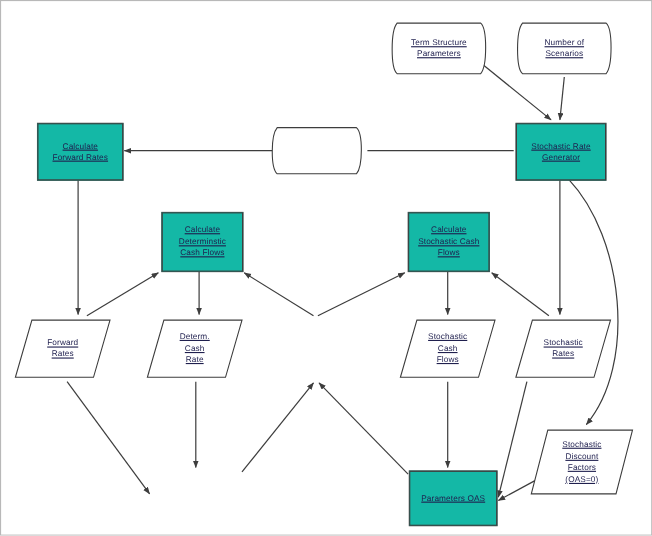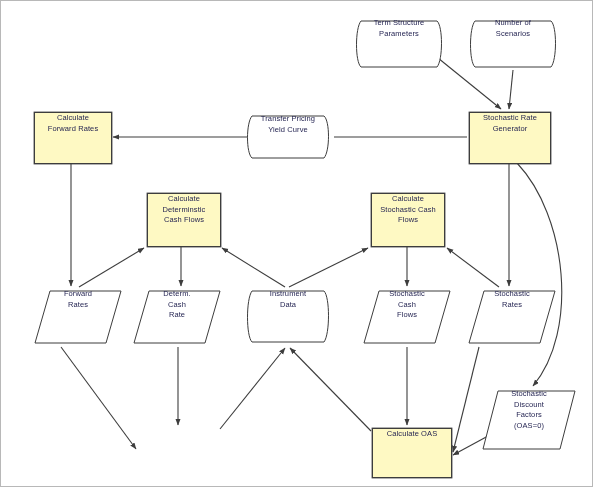--- a/index.html
+++ b/index.html
@@ -8,32 +8,33 @@
     position:relative;
     width:593px;height:487px;
     background:#ffffff;
     box-sizing:border-box;
     border:1px solid #b8b8b8;
     overflow:hidden;
   }
   #wires{position:absolute;left:0;top:0;width:593px;height:487px;}
   .node{
     position:absolute;
-    display:flex;align-items:flex-start;justify-content:center;
+    display:flex;align-items:center;justify-content:center;
     text-align:center;
     color:#1f1f4e;
     font-size:7.5px;
     line-height:10.5px;
     letter-spacing:.1px;
     z-index:3;
     pointer-events:auto;
+    text-decoration:underline;
   }
   .node .lbl{position:relative;z-index:4;padding:0 3px;white-space:pre-line;}
   
-  .proc{background:#fef9c3;border:1px solid #3d3d3d;box-shadow:0 0 0 0.4px #3d3d3d;}
+  .proc{background:#14b8a6;border:1px solid #3d3d3d;box-shadow:0 0 0 0.4px #3d3d3d;}
   
   .para{background:transparent;}
   .para .shape,.doc .shape{position:absolute;left:0;top:0;width:100%;height:100%;z-index:1;}
   .doc{background:transparent;}
 </style>
 </head>
 <body>
 
 <div id="canvas">
 
@@ -101,65 +102,56 @@
       <path d="M8,3 C2,10 2,44 8,49 L84,49 C90,42 90,8 84,3 Z" fill="#ffffff" stroke="#3d3d3d" stroke-width="1"></path>
     </svg>
     <span class="lbl">Number of
 Scenarios</span>
   </div>
 
   <div class="node doc" style="left:243px;top:113px;width:88px;height:46px;">
     <svg class="shape" viewBox="0 0 88 46" preserveAspectRatio="none">
       <path d="M8,2 C2,9 2,39 8,44 L80,44 C86,37 86,7 80,2 Z" fill="#ffffff" stroke="#3d3d3d" stroke-width="1"></path>
     </svg>
-    <span class="lbl">Transfer Pricing
-Yield Curve</span>
   </div>
 
   <div class="node proc" style="left:33px;top:111px;width:76px;height:50px;">
     <span class="lbl">Calculate
 Forward Rates</span>
   </div>
 
   <div class="node proc" style="left:146px;top:192px;width:72px;height:52px;">
     <span class="lbl">Calculate
 Determinstic
 Cash Flows</span>
   </div>
 
   <div class="node proc" style="left:370px;top:192px;width:72px;height:52px;">
     <span class="lbl">Calculate
 Stochastic Cash
 Flows</span>
   </div>
 
-  <div class="node para" style="left:32px;top:288px;width:90px;height:56px;">
+  <div class="node para" style="left:11px;top:288px;width:90px;height:56px;">
     <svg class="shape" viewBox="0 0 90 56" preserveAspectRatio="none">
       <path d="M17,2 L88,2 L73,54 L2,54 Z" fill="#ffffff" stroke="#3d3d3d" stroke-width="1"></path>
     </svg>
     <span class="lbl">Forward
 Rates</span>
   </div>
 
   <div class="node para" style="left:131px;top:288px;width:90px;height:56px;">
     <svg class="shape" viewBox="0 0 90 56" preserveAspectRatio="none">
       <path d="M17,2 L88,2 L73,54 L2,54 Z" fill="#ffffff" stroke="#3d3d3d" stroke-width="1"></path>
     </svg>
     <span class="lbl">Determ.
 Cash
 Rate</span>
   </div>
 
-  <div class="node doc" style="left:243px;top:288px;width:88px;height:56px;">
-    <svg class="shape" viewBox="0 0 88 56" preserveAspectRatio="none">
-      <path d="M8,2 C2,10 2,47 8,53 L80,53 C86,45 86,8 80,2 Z" fill="#ffffff" stroke="#3d3d3d" stroke-width="1"></path>
-    </svg>
-    <span class="lbl">Instrument
-Data</span>
-  </div>
 
   <div class="node para" style="left:361px;top:288px;width:90px;height:56px;">
     <svg class="shape" viewBox="0 0 90 56" preserveAspectRatio="none">
       <path d="M17,2 L88,2 L73,54 L2,54 Z" fill="#ffffff" stroke="#3d3d3d" stroke-width="1"></path>
     </svg>
     <span class="lbl">Stochastic
 Cash
 Flows</span>
   </div>
 
@@ -176,16 +168,16 @@
       <path d="M17,2 L94,2 L79,60 L2,60 Z" fill="#ffffff" stroke="#3d3d3d" stroke-width="1"></path>
     </svg>
     <span class="lbl">Stochastic
 Discount
 Factors
 (OAS=0)</span>
   </div>
 
 
   <div class="node proc" style="left:371px;top:427px;width:78px;height:48px;">
-    <span class="lbl">Calculate OAS</span>
+    <span class="lbl">Parameters OAS</span>
   </div>
 
 </div>
 
 </body></html>

